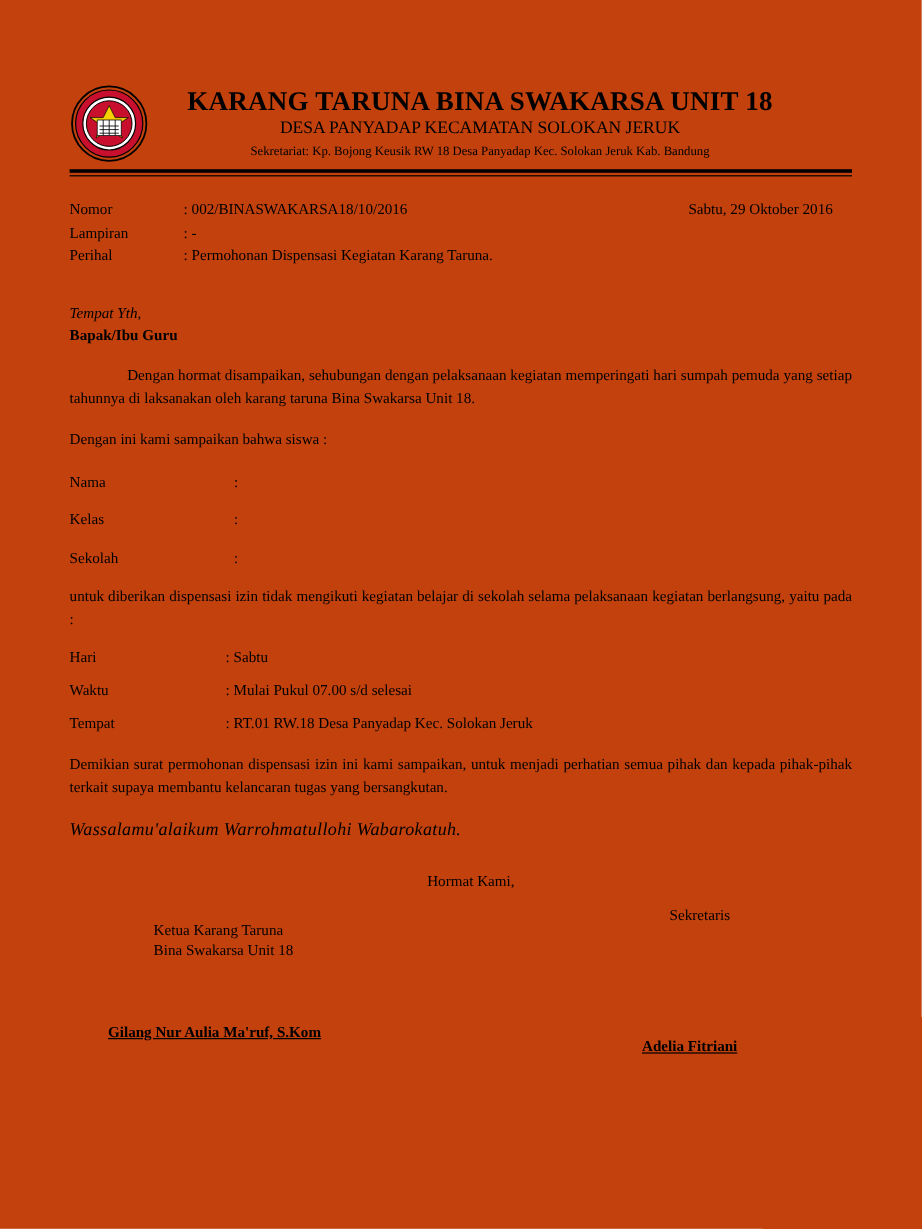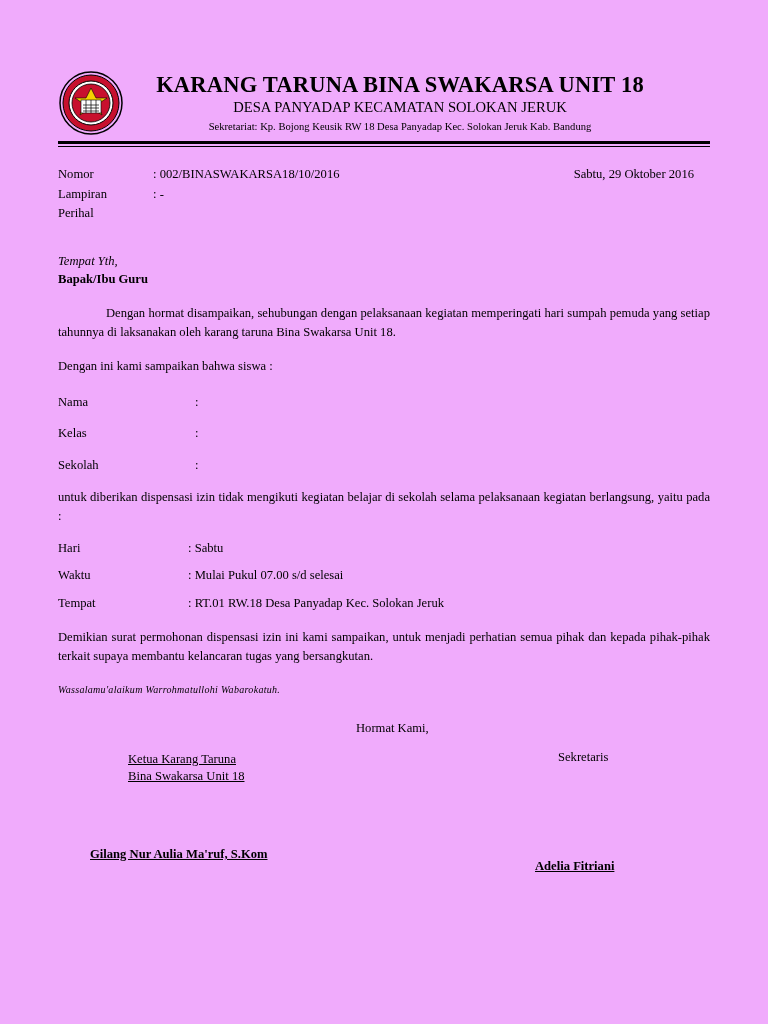--- a/index.html
+++ b/index.html
@@ -14,21 +14,21 @@
     color: #000000;
     position: relative;
     overflow: hidden;
   }
   .page {
     position: absolute;
     left: 0;
     top: 0;
     width: 768px;
     height: 1024px;
-    background: #f0abfc;
+    background: #c2410c;
   }
   
   .letterhead {
     display: flex;
     align-items: center;
     padding: 70px 58px 0 58px;
     box-sizing: border-box;
   }
   .logo {
     width: 66px;
@@ -158,21 +158,21 @@
     flex: 1;
   }
   .closing {
     margin-top: 17px;
     text-align: justify;
     line-height: 1.5;
   }
   .salam-close {
     margin-top: 18px;
     font-style: italic;
-    font-size: 10px;
+    font-size: 15px;
     letter-spacing: 0.3px;
   }
   
   .sign-top {
     margin-top: 26px;
     position: relative;
     height: 20px;
   }
   .hormat {
     position: absolute;
@@ -180,23 +180,22 @@
     top: 0;
   }
   .sign-cols {
     position: relative;
     margin-top: 8px;
     height: 40px;
   }
   .sign-left {
     position: absolute;
     left: 70px;
-    top: 2px;
+    top: 12px;
     line-height: 1.35;
-    text-decoration: underline;
   }
   .sign-right {
     position: absolute;
     left: 500px;
     top: 0;
     line-height: 1.35;
   }
   .names {
     position: relative;
     margin-top: 58px;
@@ -255,20 +254,21 @@
       <div class="meta-row">
         <div class="meta-label">Nomor</div>
         <div class="meta-val">: 002/BINASWAKARSA18/10/2016</div>
       </div>
       <div class="meta-row">
         <div class="meta-label">Lampiran</div>
         <div class="meta-val">: -</div>
       </div>
       <div class="meta-row">
         <div class="meta-label">Perihal</div>
+        <div class="meta-val">: Permohonan Dispensasi Kegiatan Karang Taruna.</div>
       </div>
     </div>
 
     <div class="addressee">
       <div class="kepada">Tempat Yth,</div>
       <div class="bold">Bapak/Ibu Guru</div>
     </div>
 
 
     <div class="para indent">Dengan hormat disampaikan, sehubungan dengan pelaksanaan kegiatan memperingati hari sumpah pemuda yang setiap tahunnya di laksanakan oleh karang taruna Bina Swakarsa Unit 18.</div>

